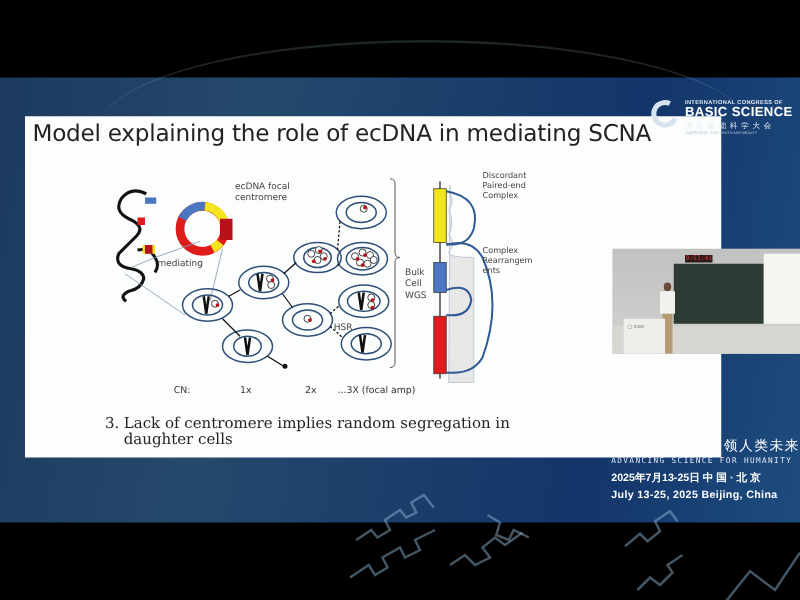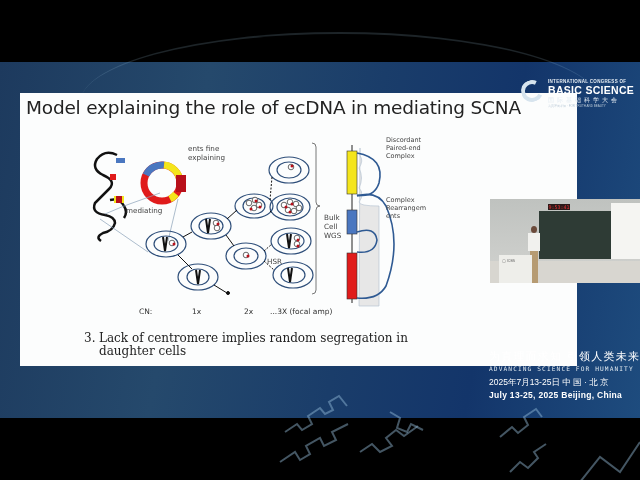--- a/index.html
+++ b/index.html
@@ -31,21 +31,21 @@
   .video .podium{position:absolute;left:9px;top:56px;width:33px;height:28px;background:#eeeeea;}
   .video .podium-logo{position:absolute;left:3px;top:4px;font-size:3.5px;color:#666;}
   .video .person{position:absolute;left:37px;top:27px;width:14px;height:57px;}
   .video .head{position:absolute;left:4px;top:0;width:6px;height:7px;border-radius:50%;background:#6b4a3a;}
   .video .shirt{position:absolute;left:1px;top:7px;width:12px;height:18px;background:#f1f1ee;}
   .video .pants{position:absolute;left:3px;top:25px;width:8px;height:32px;background:#b69b72;}
   .video .floor{position:absolute;left:0;top:62px;width:150px;height:22px;background:#d8d6d0;}
   .tagline{position:absolute;left:489px;top:349px;width:150px;}
   .tagline .cn1{position:absolute;left:0;top:0;font-size:11px;color:#fff;letter-spacing:1.2px;white-space:nowrap;font-family:"DejaVu Sans",sans-serif;}
   .tagline .en1{position:absolute;left:0;top:16px;font-size:6.2px;color:#dfe8ef;letter-spacing:1.1px;white-space:nowrap;font-family:"DejaVu Sans Mono",monospace;}
-  .tagline .cn2{position:absolute;left:0;top:28px;font-size:8.5px;color:#fff;font-weight:normal;white-space:nowrap;text-align:right;}
+  .tagline .cn2{position:absolute;left:0;top:28px;font-size:8.5px;color:#fff;font-weight:bold;white-space:nowrap;text-align:right;}
   .tagline .en2{position:absolute;left:0;top:41px;font-size:8.5px;color:#fff;font-weight:bold;white-space:nowrap;letter-spacing:0.3px;}
 </style>
 </head>
 <body>
 
 <div class="bg">
   <svg class="puzzle" style="left:270px;top:280px" width="370" height="140">
     <g fill="none" stroke="rgba(150,190,220,0.45)" stroke-width="2">
       <path d="M10 120 l15 -10 l5 8 l10 -6 l-4 -8 l14 -8 l4 8 l12 -6 l-4 -8 l16 -8"></path>
       <path d="M15 90 l12 -8 l5 6 l10 -6 l-4 -8 l12 -8 l5 6 l8 -4 l-4 -8 l10 -6 l8 10"></path>
@@ -168,22 +168,22 @@
       <rect x="327" y="58" width="10" height="43" fill="#f4e51c" stroke="#333" stroke-width="0.6"></rect>
       <rect x="327" y="117" width="10" height="24" fill="#4a77c0" stroke="#333" stroke-width="0.6"></rect>
       <rect x="327" y="160" width="10" height="46" fill="#e01b1b" stroke="#333" stroke-width="0.6"></rect>
       <path d="M337 60 q28 5 22 30 q-5 15 -22 12" fill="none" stroke="#2f5a93" stroke-width="1.6"></path>
       <path d="M337 103 q20 -6 29 10 q16 36 0 80 q-8 14 -29 12" fill="none" stroke="#2f5a93" stroke-width="1.6"></path>
       <path d="M337 139 q18 -6 20 8 q-2 14 -20 12" fill="none" stroke="#2f5a93" stroke-width="1.6"></path>
     </g>
   </svg>
 
   <div class="lbl" style="left:168px;top:51px">
-    <div>ents fine</div>
-    <div>explaining</div>
+    <div>ecDNA focal</div>
+    <div>centromere</div>
   </div>
   <div class="lbl" style="left:106px;top:113px">mediating</div>
   <div class="lbl" style="left:247px;top:164px">HSR</div>
   <div class="lbl" style="left:304px;top:120px">
     <div>Bulk</div>
     <div>Cell</div>
     <div>WGS</div>
   </div>
   <div class="lbl" style="left:366px;top:43px;font-size:6.5px;line-height:8px">
     <div>Discordant</div>

